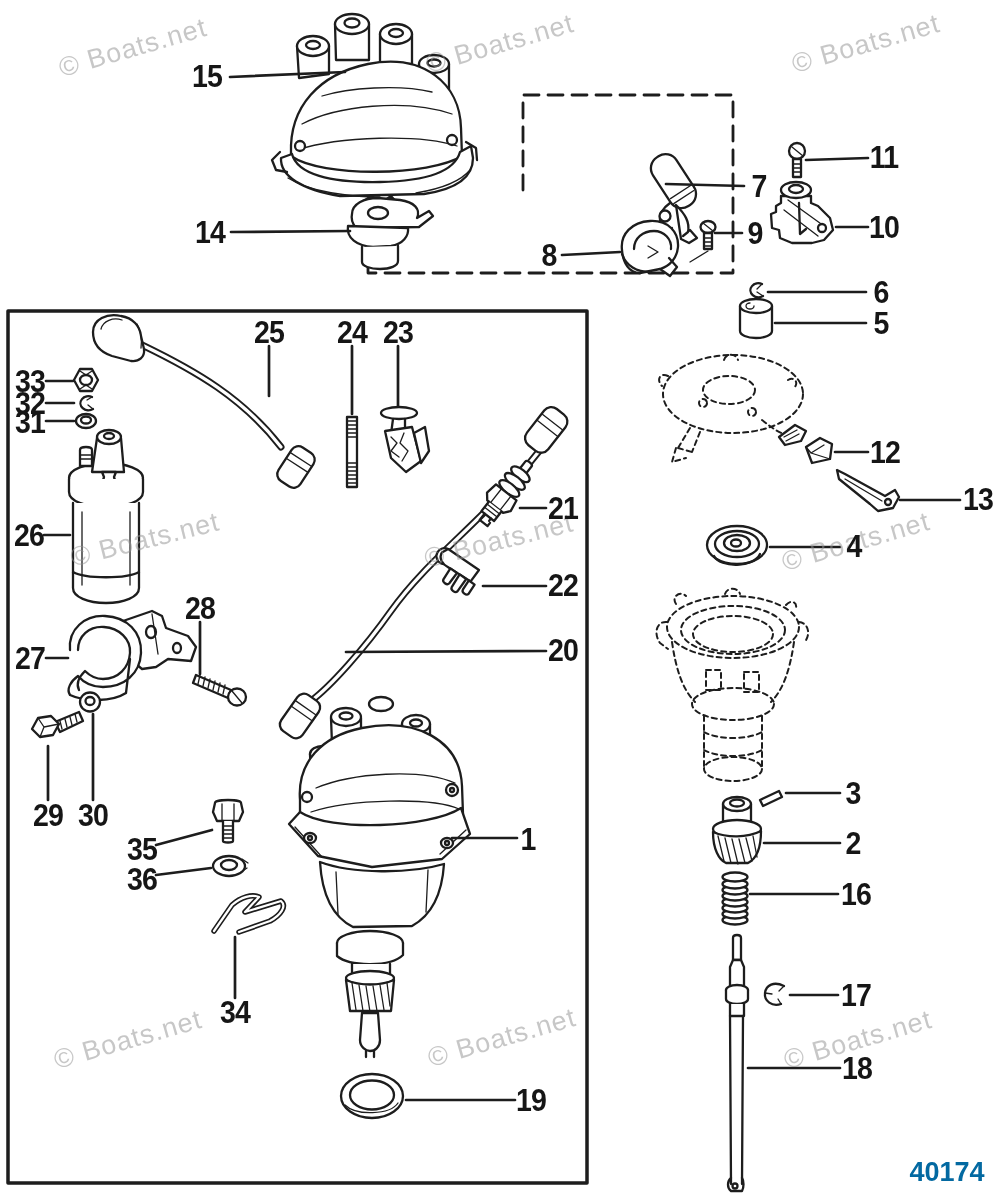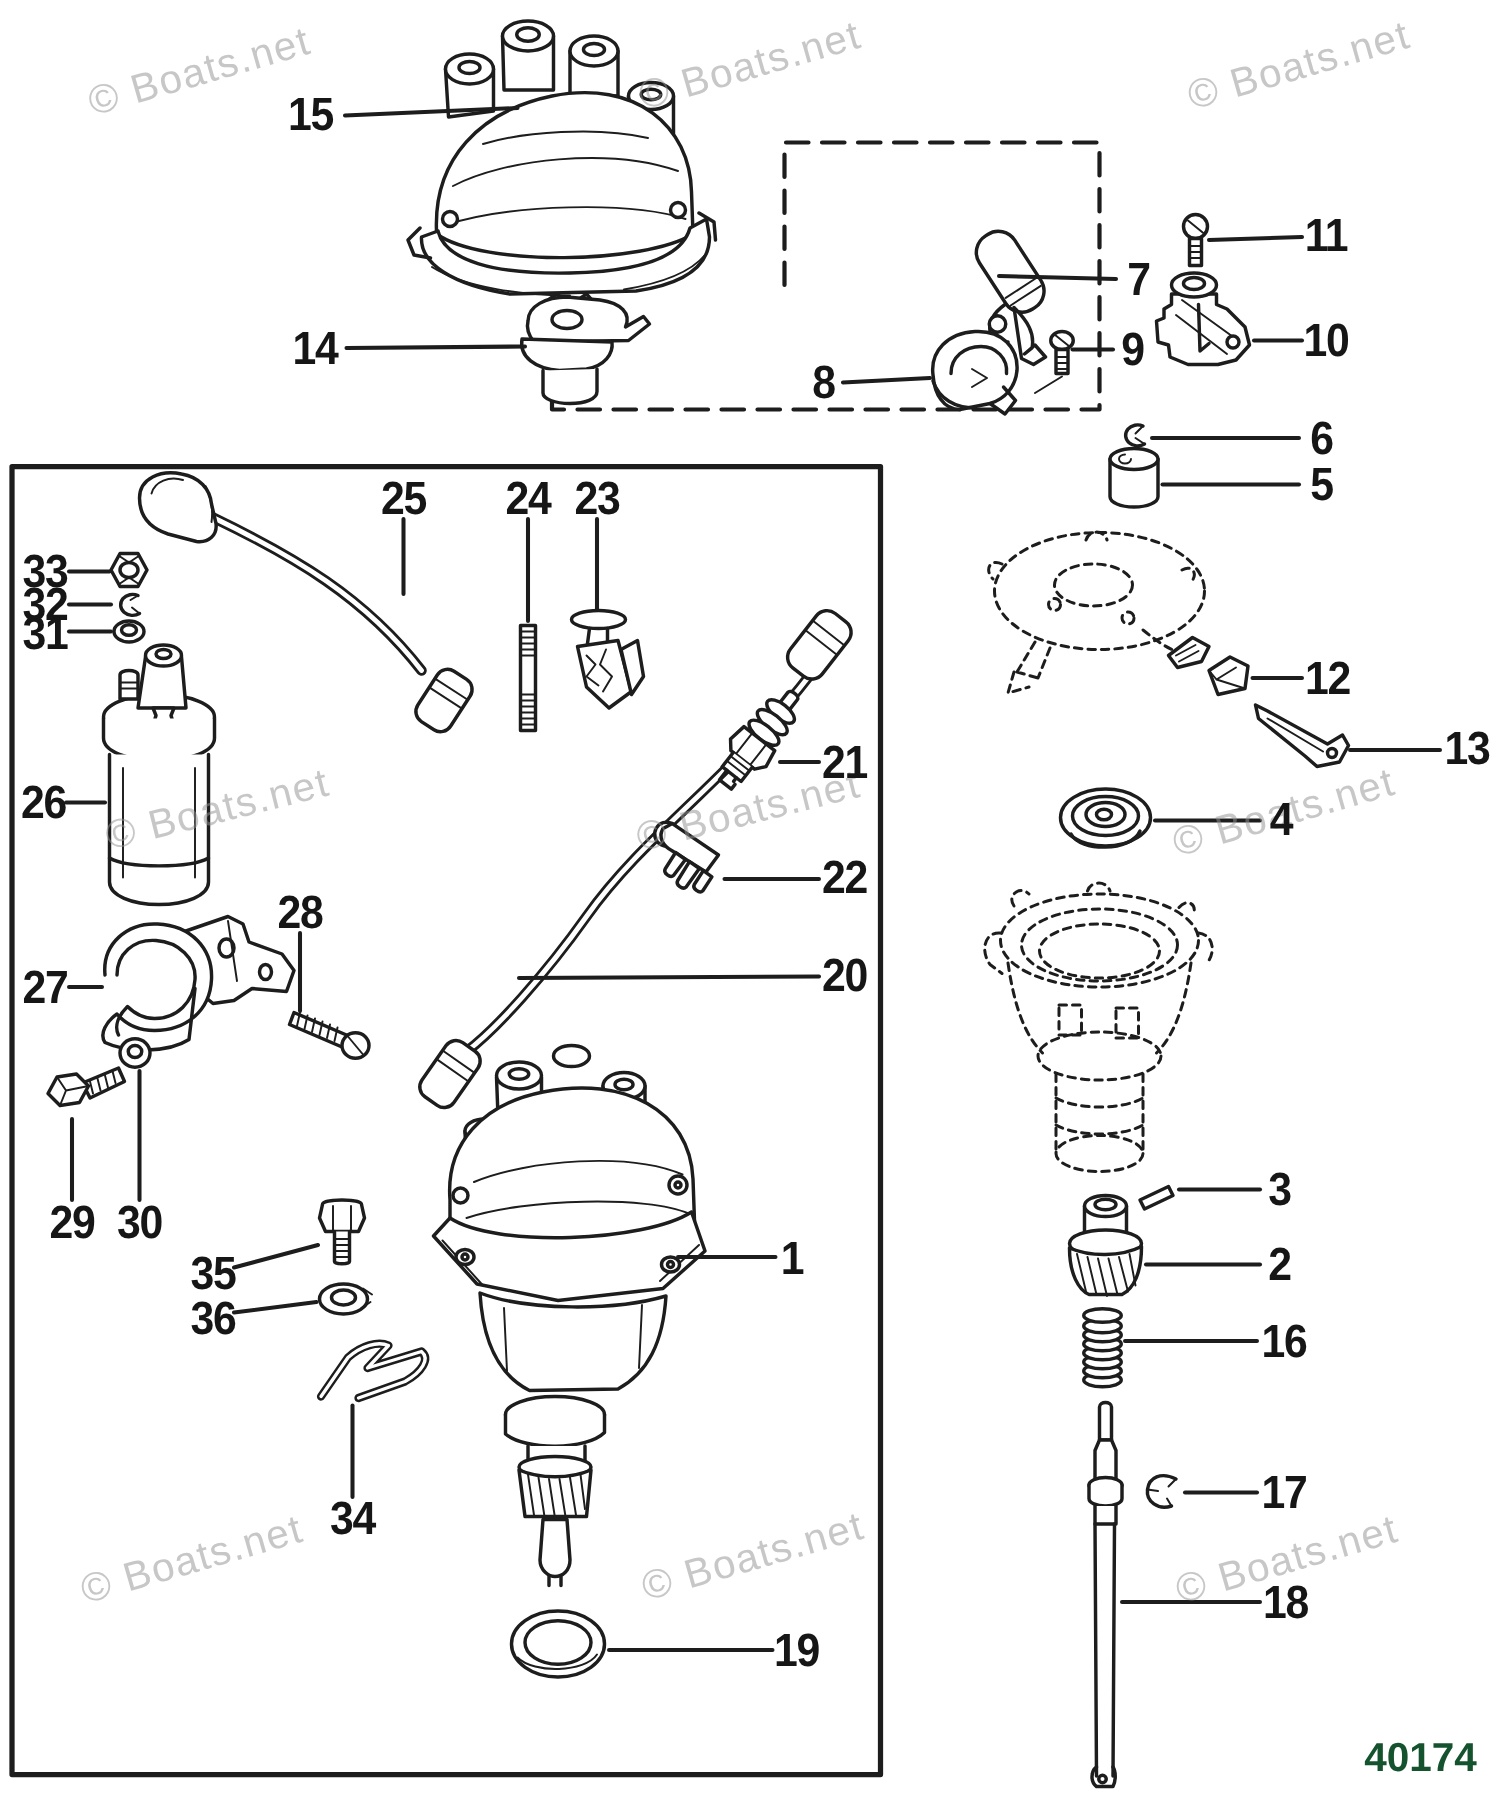--- a/index.html
+++ b/index.html
@@ -14,21 +14,21 @@
   #art .wire34{stroke-width:5.5}
   #art .wire34in{stroke:#ffffff;stroke-width:2.2}
   #art .dash{stroke-dasharray:15 9;stroke-width:2.8}
   #art .dashfine{stroke-dasharray:5 4;stroke-width:2}
   #art .box{stroke-width:3.5}
   #leader-layer line{stroke-width:2.7}
   .watermark{position:absolute;z-index:2;color:rgba(148,148,148,.52);font-size:27px;
              letter-spacing:1px;white-space:nowrap;pointer-events:none}
   .callout{position:absolute;z-index:3;transform:translate(-50%,-50%) scaleX(.92);
            font-weight:700;font-size:31px;color:#161616;letter-spacing:-1px;line-height:1}
-  .footer-num{position:absolute;z-index:3;font-weight:700;font-size:27px;color:#14532d;
+  .footer-num{position:absolute;z-index:3;font-weight:700;font-size:27px;color:#0369a1;
               transform:translate(-50%,-50%)}
 </style>
 </head>
 <body>
 
 <div class="canvas" id="canvas">
 
 <svg id="art" width="995" height="1200" viewBox="0 0 995 1200">
 
   <path class="dash" d="M523,190 L523,95 L733,95 L733,273 L368,273 L368,258"></path>

